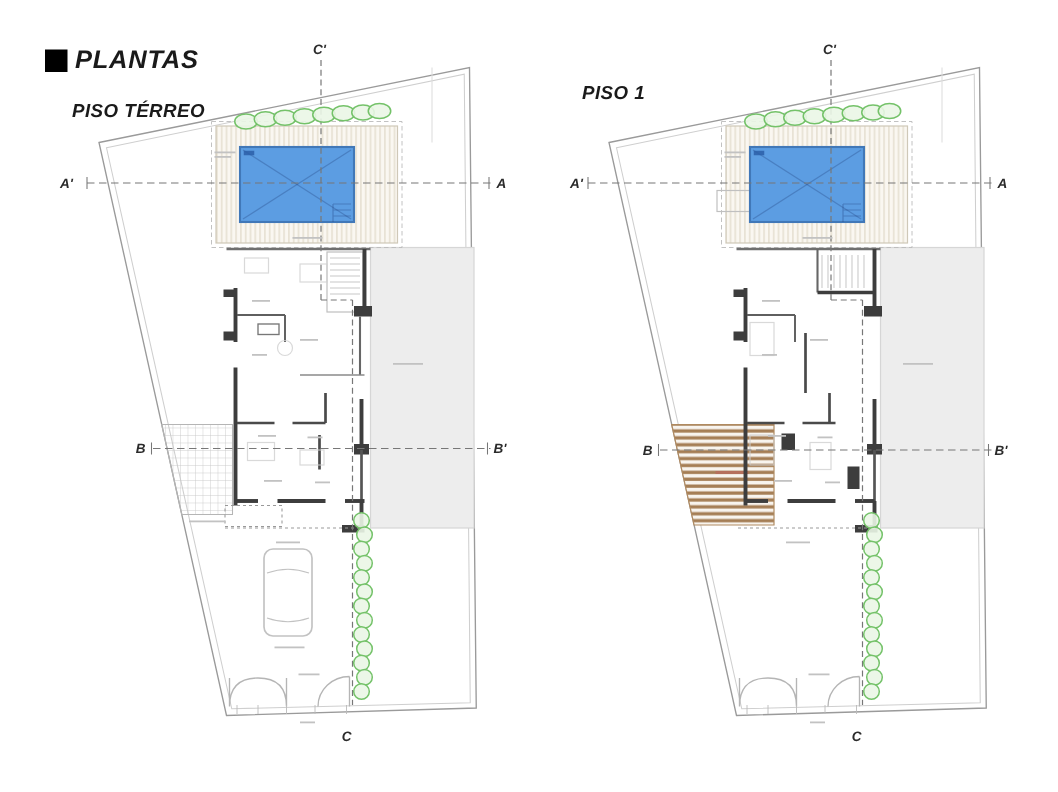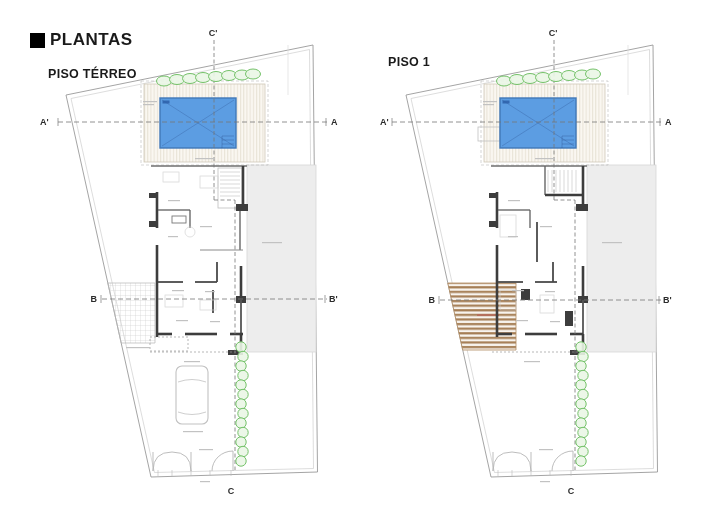--- a/index.html
+++ b/index.html
@@ -1,18 +1,18 @@
 <!DOCTYPE html>
 <html><head>
 <meta charset="utf-8">
 <style>
   html,body{margin:0;padding:0;background:#ffffff;}
   body{width:705px;height:528px;overflow:hidden;position:relative;
        font-family:"Liberation Sans","DejaVu Sans",sans-serif;color:#1a1a1a;}
-  .stage{position:absolute;inset:0;width:705px;height:528px;}
+  .stage{position:absolute;inset:0;width:705px;height:528px;font-style:italic;}
   .title-block{position:absolute;left:30px;top:30px;}
   .title-row{display:flex;align-items:center;gap:5px;}
   .sq{width:15px;height:15px;background:#000;display:inline-block;}
   .title{font-size:17px;font-weight:bold;letter-spacing:.5px;}
   .subtitle{font-size:12.5px;font-weight:bold;margin:17px 0 0 18px;letter-spacing:.3px;}
   .plan2-label{position:absolute;left:388px;top:55px;font-size:12.5px;font-weight:bold;letter-spacing:.3px;text-align:center;}
   svg{position:absolute;left:0;top:0;}
   text.sec{font-size:9px;font-weight:bold;fill:#2b2b2b;}
 </style>
 </head>

